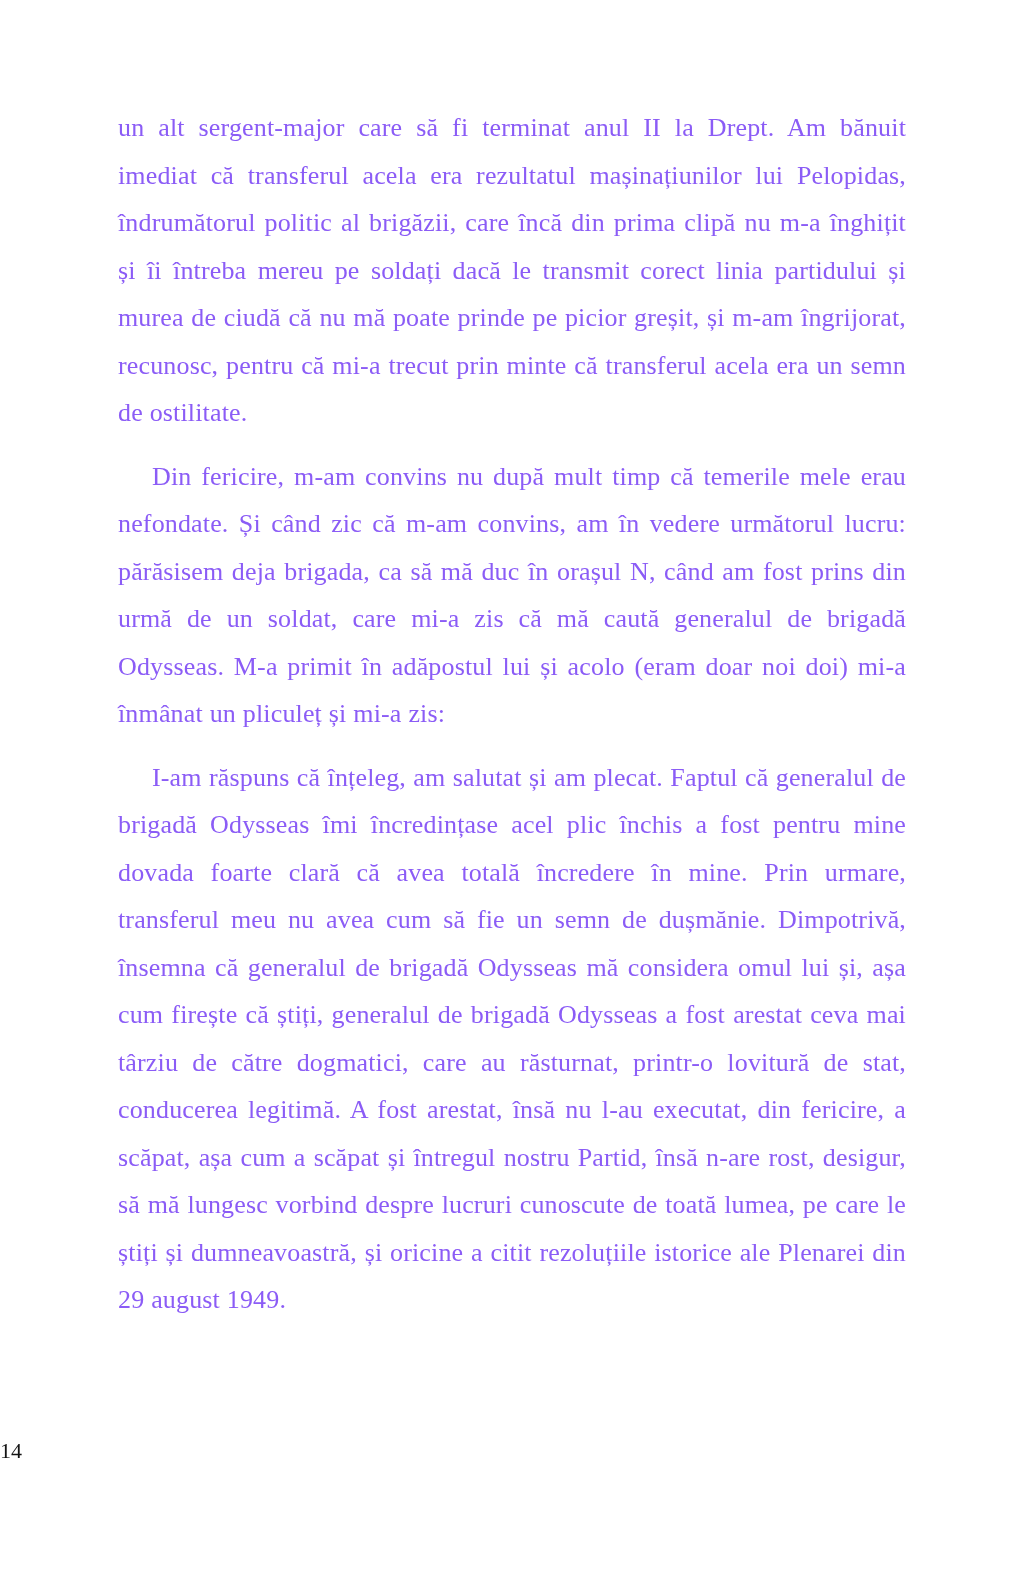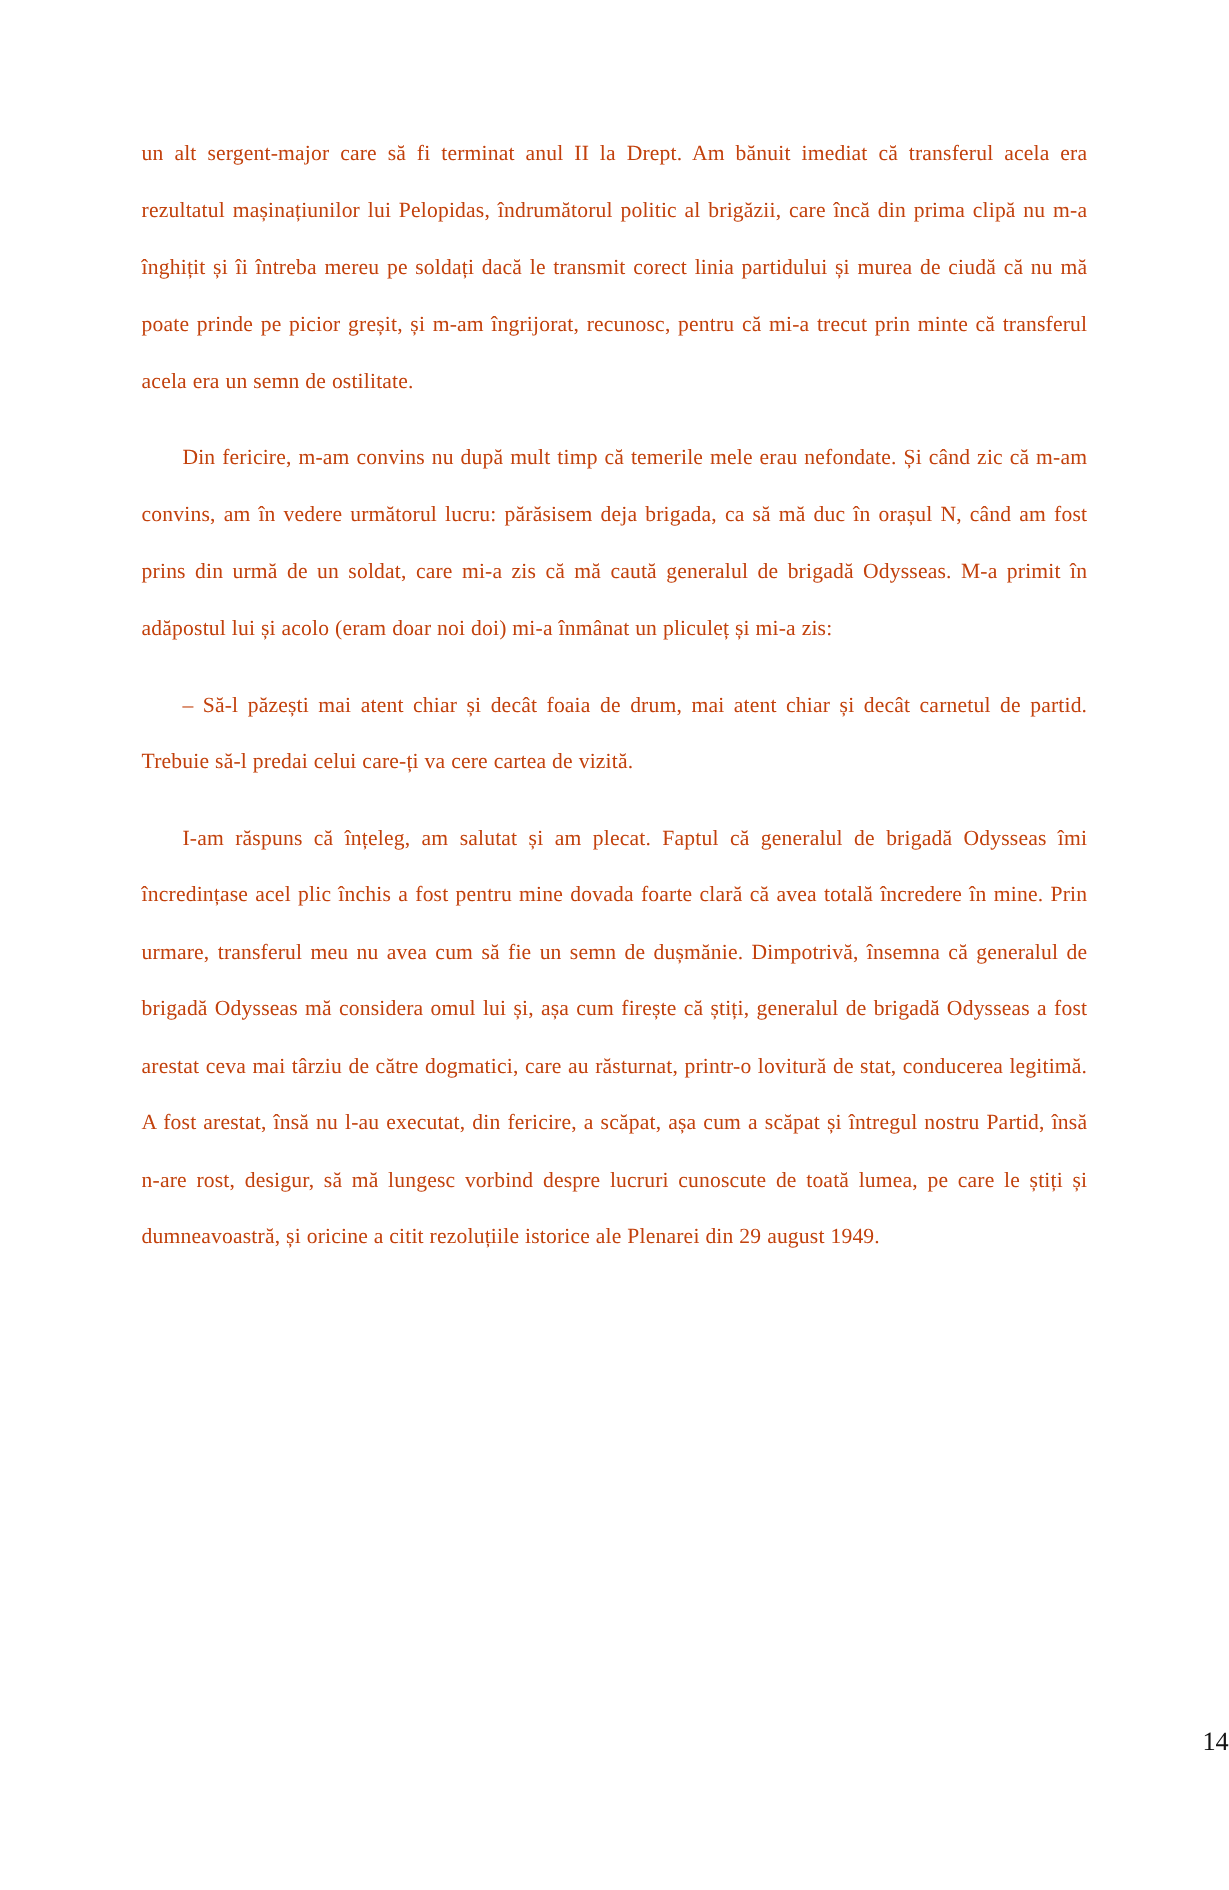--- a/index.html
+++ b/index.html
@@ -24,50 +24,49 @@
     box-sizing: border-box;
   }
   .text-block {
     position: absolute;
     left: 118px;
     top: 104px;
     width: 788px;
   }
   .para {
     margin: 0;
-    font-size: 18px;
+    font-size: 26px;
     line-height: 47.5px;
     text-align: justify;
     text-justify: inter-word;
     letter-spacing: 0.15px;
     word-spacing: 0.2px;
-    color: #c2410c;
+    color: #8b5cf6;
   }
   .para.indent {
     text-indent: 34px;
   }
   .para + .para {
     margin-top: 16px;
   }
   .folio {
     position: absolute;
     left: 0;
     top: 1438px;
     width: 1024px;
-    text-align: right;
+    text-align: left;
     font-size: 22px;
     line-height: 26px;
     color: #141414;
     font-family: "Liberation Serif", serif;
   }
 </style>
 </head>
 <body>
 
 <div class="page">
   <div class="text-block">
     <p class="para">un alt sergent-major care să fi terminat anul II la Drept. Am bănuit imediat că transferul acela era rezultatul mașinațiunilor lui Pelopidas, îndrumătorul politic al brigăzii, care încă din prima clipă nu m-a înghițit și îi întreba mereu pe soldați dacă le transmit corect linia partidului și murea de ciudă că nu mă poate prinde pe picior greșit, și m-am îngrijorat, recunosc, pentru că mi-a trecut prin minte că transferul acela era un semn de ostilitate.</p>
     <p class="para indent">Din fericire, m-am convins nu după mult timp că temerile mele erau nefondate. Și când zic că m-am convins, am în vedere următorul lucru: părăsisem deja brigada, ca să mă duc în orașul N, când am fost prins din urmă de un soldat, care mi-a zis că mă caută generalul de brigadă Odysseas. M-a primit în adăpostul lui și acolo (eram doar noi doi) mi-a înmânat un pliculeț și mi-a zis:</p>
-    <p class="para indent">– Să-l păzești mai atent chiar și decât foaia de drum, mai atent chiar și decât carnetul de partid. Trebuie să-l predai celui care-ți va cere cartea de vizită.</p>
     <p class="para indent">I-am răspuns că înțeleg, am salutat și am plecat. Faptul că generalul de brigadă Odysseas îmi încredințase acel plic închis a fost pentru mine dovada foarte clară că avea totală încredere în mine. Prin urmare, transferul meu nu avea cum să fie un semn de dușmănie. Dimpotrivă, însemna că generalul de brigadă Odysseas mă considera omul lui și, așa cum firește că știți, generalul de brigadă Odysseas a fost arestat ceva mai târziu de către dogmatici, care au răsturnat, printr-o lovitură de stat, conducerea legitimă. A fost arestat, însă nu l-au executat, din fericire, a scăpat, așa cum a scăpat și întregul nostru Partid, însă n-are rost, desigur, să mă lungesc vorbind despre lucruri cunoscute de toată lumea, pe care le știți și dumneavoastră, și oricine a citit rezoluțiile istorice ale Plenarei din 29 august 1949.</p>
   </div>
   <div class="folio">14</div>
 </div>
 
 </body></html>

